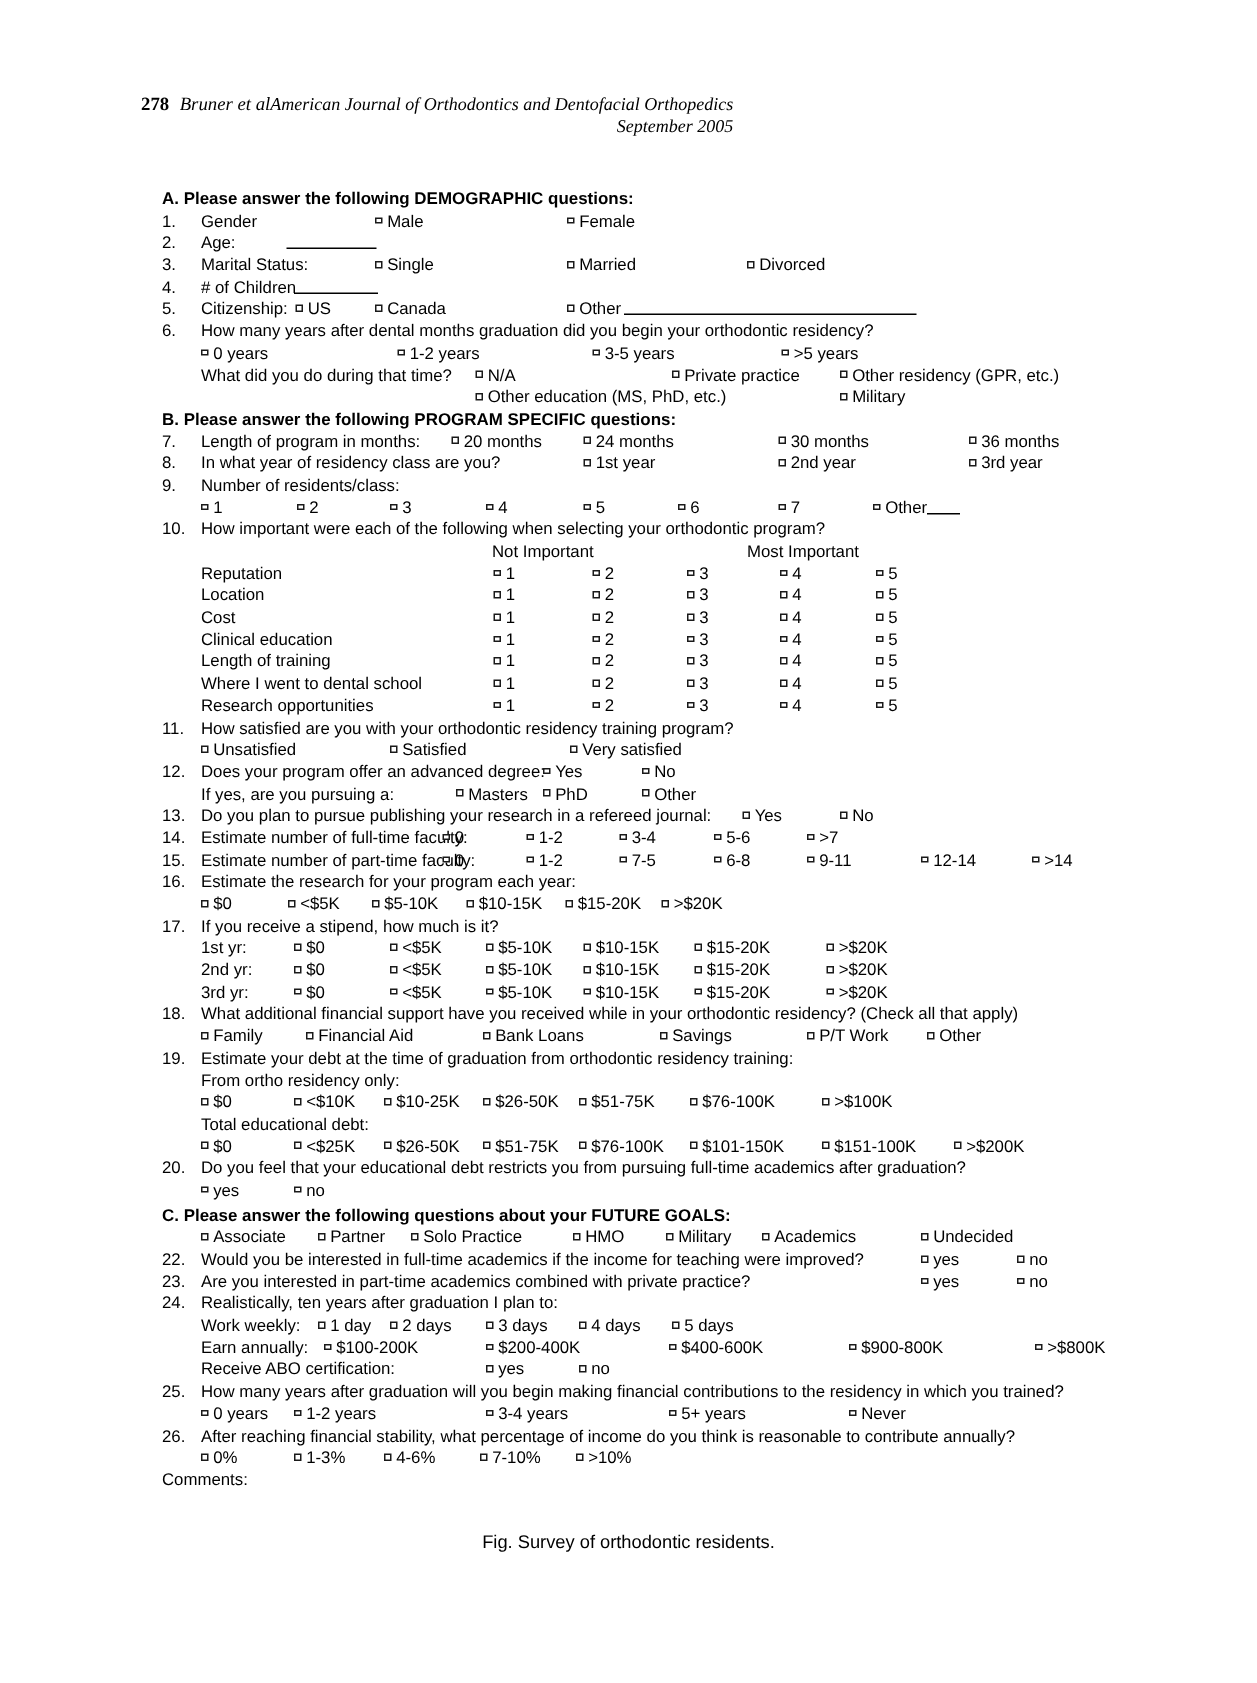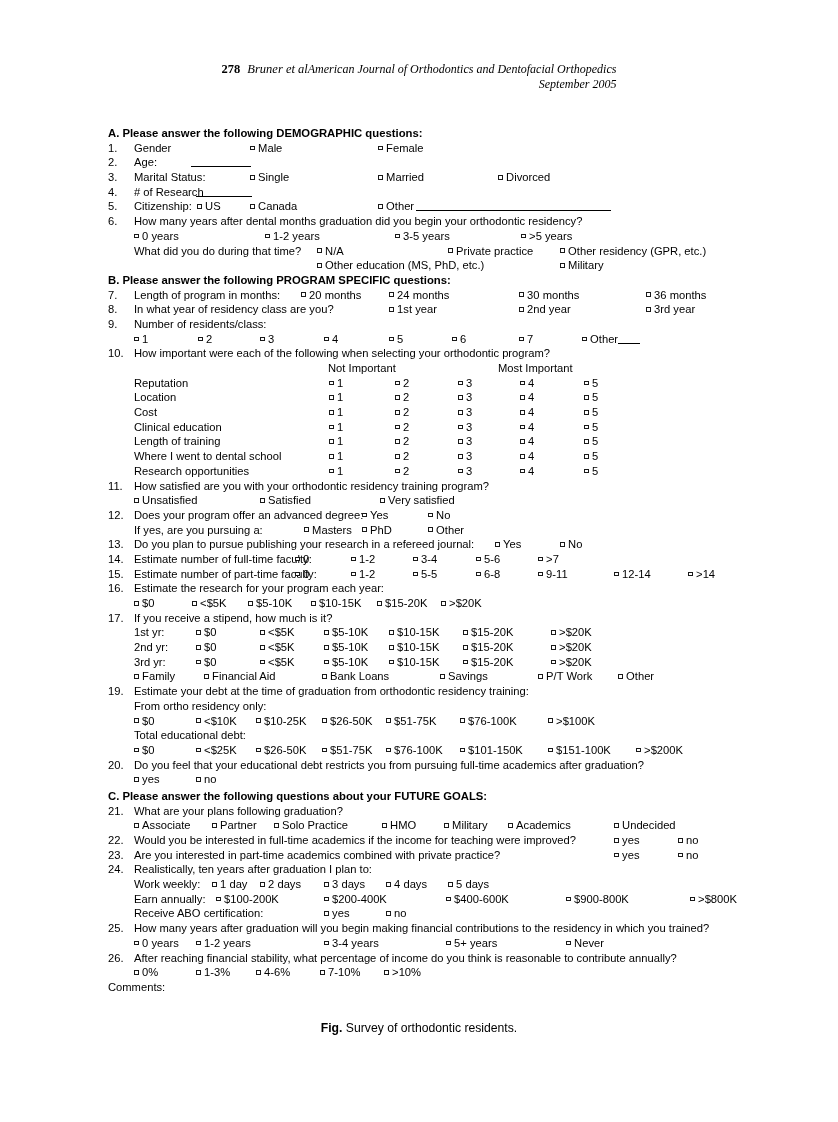--- a/index.html
+++ b/index.html
@@ -12,25 +12,25 @@
     height: 1122px;
     font-family: "Liberation Sans", sans-serif;
     color: #000000;
     position: relative;
     overflow: hidden;
   }
 
   
   .runhead {
     position: absolute;
-    left: 78px;
+    left: 94px;
     top: 62px;
     width: 682px;
     display: flex;
-    justify-content: center;
+    justify-content: flex-start;
     align-items: flex-start;
   }
   .runhead-left {
     font-family: "Liberation Serif", serif;
     font-size: 12.5px;
     white-space: nowrap;
   }
   .runhead-left .pageno {
     font-weight: bold;
     font-style: normal;
@@ -97,21 +97,21 @@
   .matrix-label { position: absolute; left: 26px; }
 
   .figcaption {
     position: absolute;
     left: 0;
     top: 1021px;
     width: 838px;
     text-align: center;
     font-size: 12.2px;
   }
-  .figcaption b { font-weight: bold; }
+  .figcaption b { font-weight: normal; }
 </style>
 </head>
 <body>
 
 <div class="runhead">
   <div class="runhead-left">
     <span class="pageno">278</span><span class="authors">Bruner et al</span>
   </div>
   <div class="runhead-right">
     <div>American Journal of Orthodontics and Dentofacial Orthopedics</div>
@@ -139,21 +139,21 @@
   <div class="row">
     <span class="num">3.</span>
     <span class="qtext">Marital Status:</span>
     <span class="cell" style="left:142px"><span class="cb"></span><span>Single</span></span>
     <span class="cell" style="left:270px"><span class="cb"></span><span>Married</span></span>
     <span class="cell" style="left:390px"><span class="cb"></span><span>Divorced</span></span>
   </div>
 
   <div class="row">
     <span class="num">4.</span>
-    <span class="qtext"># of Research</span>
+    <span class="qtext"># of Children</span>
     <span class="cell" style="left:88px"><span class="blank" style="width:56px"></span></span>
   </div>
 
   <div class="row">
     <span class="num">5.</span>
     <span class="qtext">Citizenship:</span>
     <span class="cell" style="left:89px"><span class="cb"></span><span>US</span></span>
     <span class="cell" style="left:142px"><span class="cb"></span><span>Canada</span></span>
     <span class="cell" style="left:270px"><span class="cb"></span><span>Other</span><span class="blank" style="width:195px;margin-left:2px"></span></span>
   </div>
@@ -316,21 +316,21 @@
     <span class="cell" style="left:305px"><span class="cb"></span><span>3-4</span></span>
     <span class="cell" style="left:368px"><span class="cb"></span><span>5-6</span></span>
     <span class="cell" style="left:430px"><span class="cb"></span><span>&gt;7</span></span>
   </div>
 
   <div class="row">
     <span class="num">15.</span>
     <span class="qtext">Estimate number of part-time faculty:</span>
     <span class="cell" style="left:187px"><span class="cb"></span><span>0</span></span>
     <span class="cell" style="left:243px"><span class="cb"></span><span>1-2</span></span>
-    <span class="cell" style="left:305px"><span class="cb"></span><span>5-5</span></span>
+    <span class="cell" style="left:305px"><span class="cb"></span><span>7-5</span></span>
     <span class="cell" style="left:368px"><span class="cb"></span><span>6-8</span></span>
     <span class="cell" style="left:430px"><span class="cb"></span><span>9-11</span></span>
     <span class="cell" style="left:506px"><span class="cb"></span><span>12-14</span></span>
     <span class="cell" style="left:580px"><span class="cb"></span><span>&gt;14</span></span>
   </div>
 
   <div class="row">
     <span class="num">16.</span>
     <span class="qtext">Estimate the research for your program each year:</span>
   </div>
@@ -368,20 +368,24 @@
   <div class="row">
     <span class="cell" style="left:26px">3rd yr:</span>
     <span class="cell" style="left:88px"><span class="cb"></span><span>$0</span></span>
     <span class="cell" style="left:152px"><span class="cb"></span><span>&lt;$5K</span></span>
     <span class="cell" style="left:216px"><span class="cb"></span><span>$5-10K</span></span>
     <span class="cell" style="left:281px"><span class="cb"></span><span>$10-15K</span></span>
     <span class="cell" style="left:355px"><span class="cb"></span><span>$15-20K</span></span>
     <span class="cell" style="left:443px"><span class="cb"></span><span>&gt;$20K</span></span>
   </div>
 
+  <div class="row">
+    <span class="num">18.</span>
+    <span class="qtext">What additional financial support have you received while in your orthodontic residency? (Check all that apply)</span>
+  </div>
   <div class="row">
     <span class="cell" style="left:26px"><span class="cb"></span><span>Family</span></span>
     <span class="cell" style="left:96px"><span class="cb"></span><span>Financial Aid</span></span>
     <span class="cell" style="left:214px"><span class="cb"></span><span>Bank Loans</span></span>
     <span class="cell" style="left:332px"><span class="cb"></span><span>Savings</span></span>
     <span class="cell" style="left:430px"><span class="cb"></span><span>P/T Work</span></span>
     <span class="cell" style="left:510px"><span class="cb"></span><span>Other</span></span>
   </div>
 
   <div class="row">
@@ -419,24 +423,20 @@
     <span class="qtext">Do you feel that your educational debt restricts you from pursuing full-time academics after graduation?</span>
   </div>
   <div class="row">
     <span class="cell" style="left:26px"><span class="cb"></span><span>yes</span></span>
     <span class="cell" style="left:88px"><span class="cb"></span><span>no</span></span>
   </div>
 
   <div class="row section-head" style="margin-top:2px">C. Please answer the following questions about your FUTURE GOALS:</div>
 
   <div class="row">
-    <span class="num">21.</span>
-    <span class="qtext">What are your plans following graduation?</span>
-  </div>
-  <div class="row">
     <span class="cell" style="left:26px"><span class="cb"></span><span>Associate</span></span>
     <span class="cell" style="left:104px"><span class="cb"></span><span>Partner</span></span>
     <span class="cell" style="left:166px"><span class="cb"></span><span>Solo Practice</span></span>
     <span class="cell" style="left:274px"><span class="cb"></span><span>HMO</span></span>
     <span class="cell" style="left:336px"><span class="cb"></span><span>Military</span></span>
     <span class="cell" style="left:400px"><span class="cb"></span><span>Academics</span></span>
     <span class="cell" style="left:506px"><span class="cb"></span><span>Undecided</span></span>
   </div>
 
   <div class="row">

